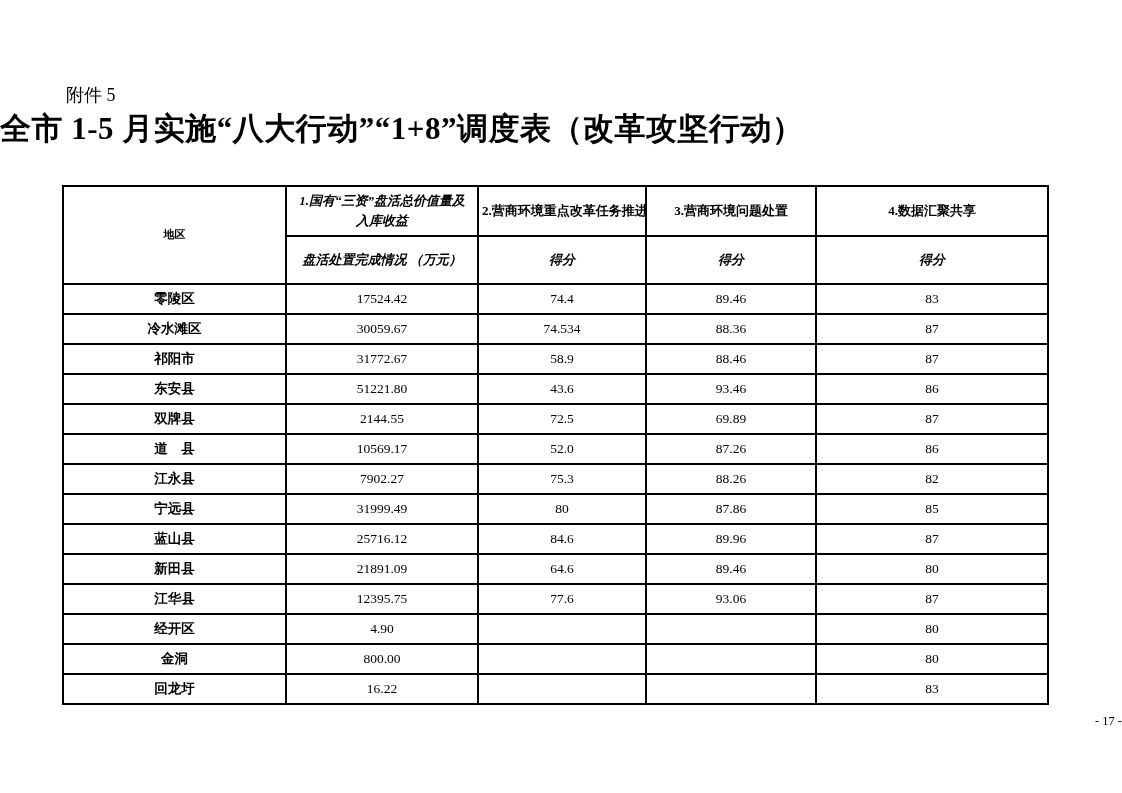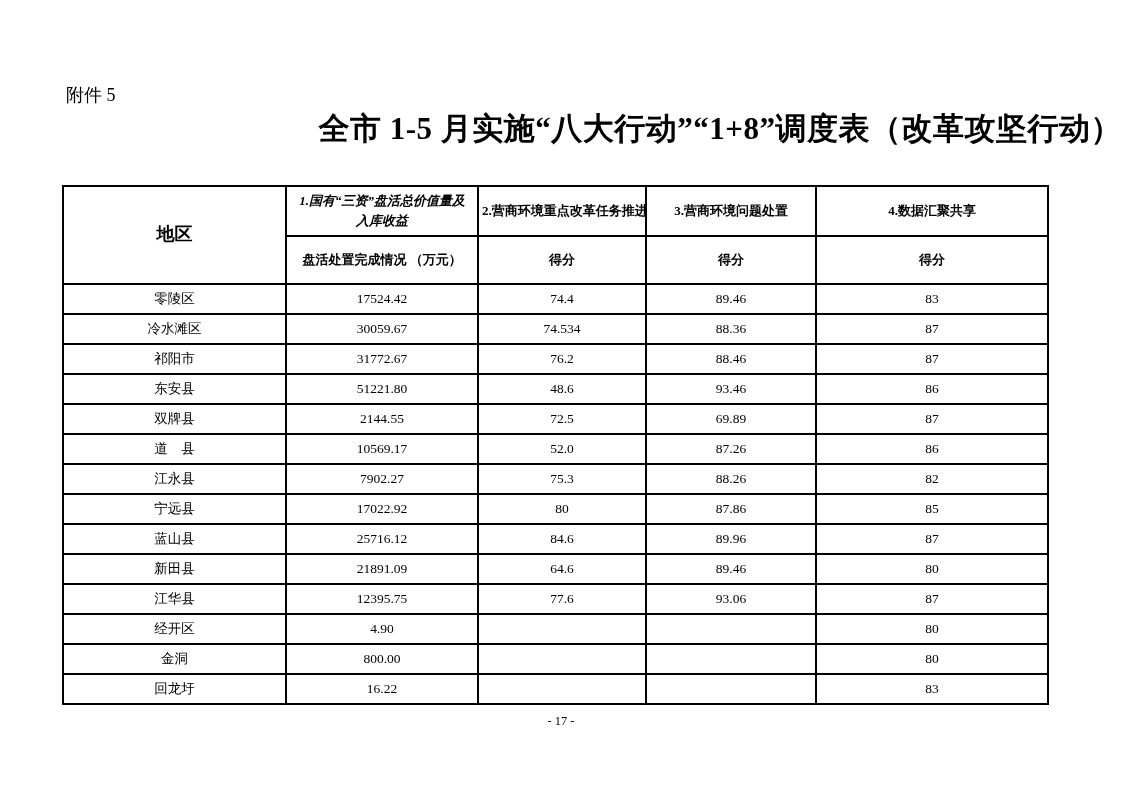--- a/index.html
+++ b/index.html
@@ -18,21 +18,21 @@
     top: 84px;
     font-size: 18px;
     line-height: 1.3;
   }
   .title {
     position: absolute;
     left: 0;
     top: 108px;
     width: 100%;
     margin: 0;
-    text-align: right;
+    text-align: left;
     font-size: 31px;
     font-weight: bold;
     font-family: "Liberation Serif", serif;
     letter-spacing: 0.5px;
   }
   .doc-table {
     position: absolute;
     left: 62px;
     top: 185px;
     width: 985px;
@@ -45,36 +45,36 @@
     vertical-align: middle;
     padding: 0 3px;
     overflow: hidden;
   }
   .doc-table th {
     font-size: 13px;
     font-weight: bold;
     line-height: 1.55;
   }
   .doc-table thead tr.hrow1 th { height: 48px; }
-  .doc-table thead tr.hrow2 th { height: 46px; }
-  .doc-table th.region-h { font-size: 18px; }
+  .doc-table thead tr.hrow2 th { height: 46px; font-style: italic; }
+  .doc-table th.region-h { font-size: 11px; }
   .doc-table th.prewrap { white-space: pre-line; font-style: italic; }
   .doc-table th.oneline { white-space: nowrap; }
   .doc-table tbody td {
     height: 28px;
     font-size: 13.5px;
     font-family: "Liberation Serif", serif;
   }
-  .doc-table tbody td.region { font-weight: normal; }
+  .doc-table tbody td.region { font-weight: bold; }
   .footer {
     position: absolute;
     left: 0;
     top: 714px;
     width: 100%;
-    text-align: center;
+    text-align: right;
     font-size: 12.5px;
   }
 </style>
 </head>
 <body>
 
 <div class="page">
 
   <div class="attachment">附件 5</div>
 
@@ -115,28 +115,28 @@
         <tr>
           <td class="region">冷水滩区</td>
           <td>30059.67</td>
           <td>74.534</td>
           <td>88.36</td>
           <td>87</td>
         </tr>
         <tr>
           <td class="region">祁阳市</td>
           <td>31772.67</td>
-          <td>76.2</td>
+          <td>58.9</td>
           <td>88.46</td>
           <td>87</td>
         </tr>
         <tr>
           <td class="region">东安县</td>
           <td>51221.80</td>
-          <td>48.6</td>
+          <td>43.6</td>
           <td>93.46</td>
           <td>86</td>
         </tr>
         <tr>
           <td class="region">双牌县</td>
           <td>2144.55</td>
           <td>72.5</td>
           <td>69.89</td>
           <td>87</td>
         </tr>
@@ -149,21 +149,21 @@
         </tr>
         <tr>
           <td class="region">江永县</td>
           <td>7902.27</td>
           <td>75.3</td>
           <td>88.26</td>
           <td>82</td>
         </tr>
         <tr>
           <td class="region">宁远县</td>
-          <td>17022.92</td>
+          <td>31999.49</td>
           <td>80</td>
           <td>87.86</td>
           <td>85</td>
         </tr>
         <tr>
           <td class="region">蓝山县</td>
           <td>25716.12</td>
           <td>84.6</td>
           <td>89.96</td>
           <td>87</td>

